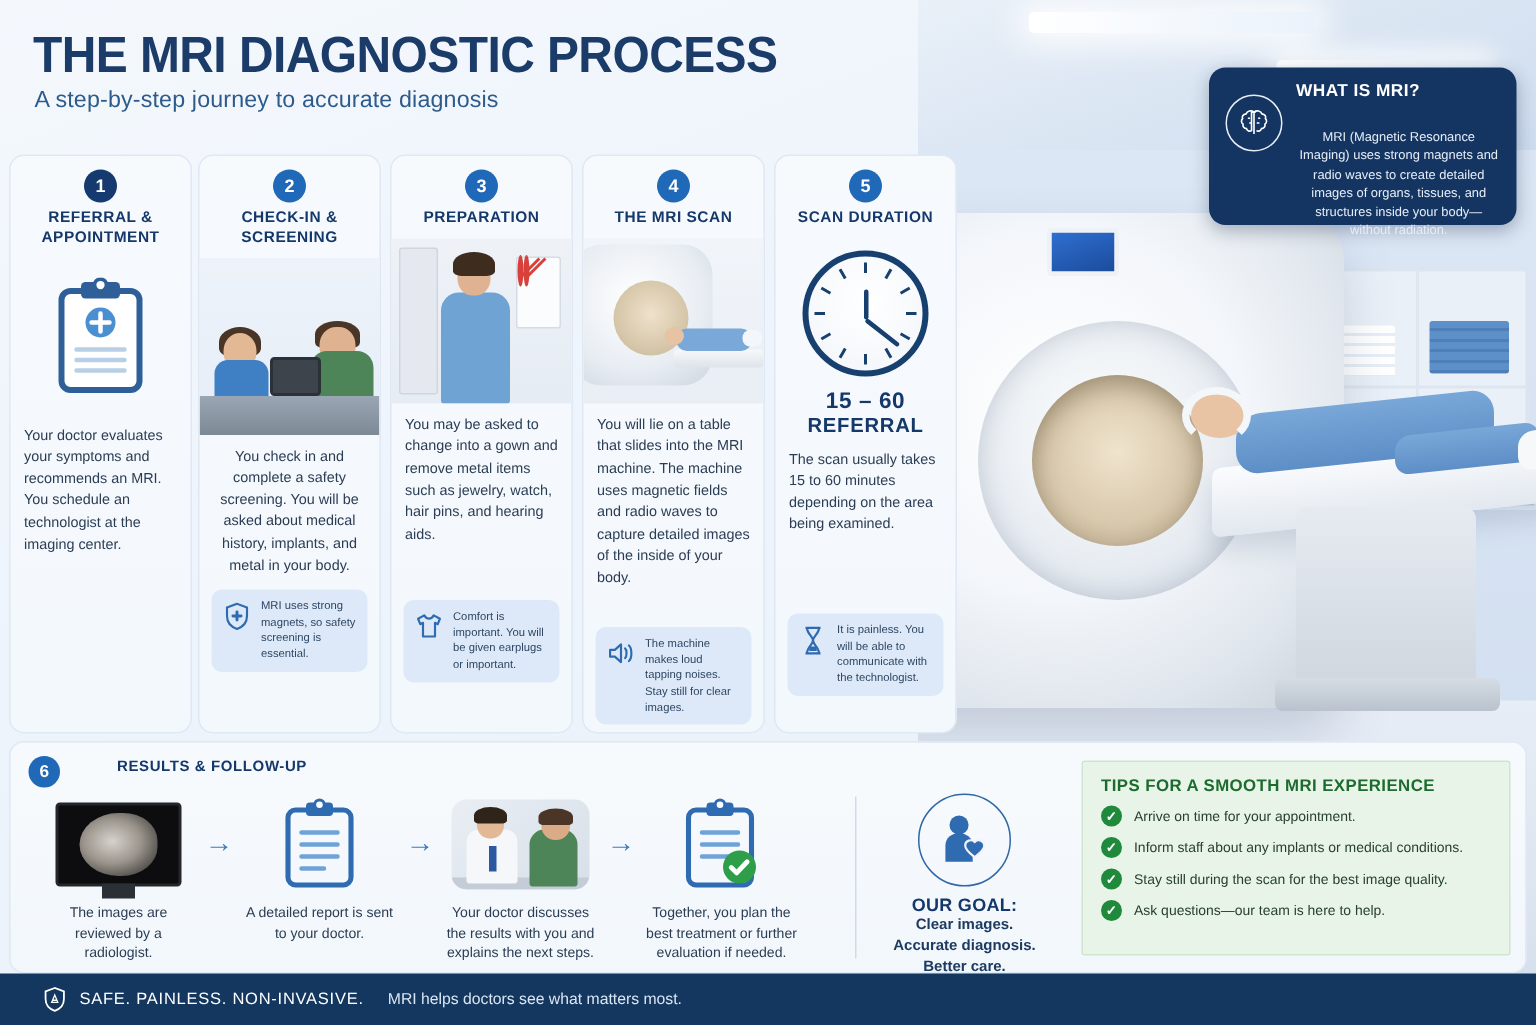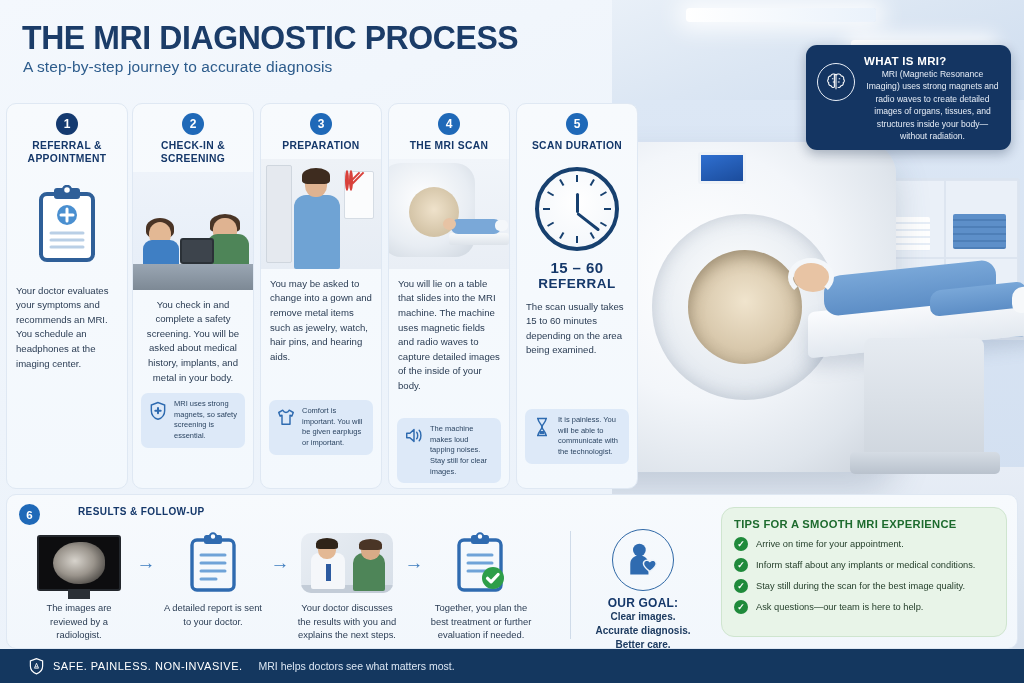--- a/index.html
+++ b/index.html
@@ -135,21 +135,21 @@
   
   .mri-box{
     position:absolute; left:806px; top:45px; width:205px; height:105px;
     background:#143562; border-radius:11px; color:#fff;
     display:flex; gap:8px; padding:10px 10px 8px 10px;
     box-shadow:0 4px 12px rgba(10,30,60,.30);
   }
   .mri-box .brain-wrap{ flex:0 0 40px; display:flex; align-items:flex-start; justify-content:center; padding-top:8px;}
   .brain-circle{ width:38px;height:38px;border:1.6px solid #e8eef7;border-radius:50%;
     display:flex;align-items:center;justify-content:center;}
-  .mri-box h3{ font-size:11.5px; font-weight:bold; letter-spacing:.3px; margin-bottom:1px;}
+  .mri-box h3{ font-size:11.5px; font-weight:bold; letter-spacing:.3px; margin-bottom:18px;}
   .mri-box p{ font-size:8.6px; line-height:1.45; color:#e6edf7;text-align:center;}
 
   
   .cards{ position:absolute; left:6px; top:103px; width:616px; height:386px; }
   .card{
     position:absolute; top:0; width:122px; height:386px;
     background:linear-gradient(180deg,#f7fafd 0%, #f3f8fd 100%);
     border:1px solid #dfe8f3; border-radius:10px;
     overflow:hidden;
   }
@@ -263,21 +263,21 @@
 
   .goal{ position:absolute; left:572px; top:34px; width:128px; text-align:center; }
   .goal .circ{ width:62px;height:62px;border-radius:50%;border:1.4px solid #2f68a6;
     margin:0 auto; display:flex;align-items:center;justify-content:center;}
   .goal h5{ font-size:12px;font-weight:bold;color:#15386a;margin-top:5px;letter-spacing:.2px;}
   .goal p{ font-size:10px;line-height:1.42;color:#1d3b60;font-weight:bold;}
   .divider{ position:absolute; left:563px; top:36px; width:1px; height:108px; background:#cfdbe9; }
 
   .tips{
     position:absolute; left:714px; top:12px; width:286px; height:130px;
-    background:#e8f4e8; border:1px solid #cfe5cf; border-radius:13px; padding:10px 12px;
+    background:#e8f4e8; border:1px solid #cfe5cf; border-radius:2px; padding:10px 12px;
   }
   .tips h5{ font-size:11.2px;font-weight:bold;color:#1d6b2e;letter-spacing:.3px;margin-bottom:7px;}
   .tip-row{ display:flex;align-items:center;gap:8px;margin-bottom:7px; }
   .check{ flex:0 0 14px;width:14px;height:14px;border-radius:50%;background:#1f8a3b;
     color:#fff;font-size:9px;display:flex;align-items:center;justify-content:center;font-weight:bold;}
   .tip-row span.t{ font-size:9.3px;color:#26402c;line-height:1.3; }
 
   
   .footer{
     position:absolute; left:0; bottom:0; width:1024px; height:34px;
@@ -359,21 +359,21 @@
           <rect x="5" y="9" width="52" height="66" rx="6" fill="#ffffff" stroke="#2f5f98" stroke-width="4"></rect>
           <rect x="18" y="3" width="26" height="11" rx="3" fill="#2f5f98"></rect>
           <circle cx="31" cy="5" r="4" fill="#ffffff" stroke="#2f5f98" stroke-width="2.5"></circle>
           <circle cx="31" cy="30" r="10" fill="#4a8fd0"></circle>
           <path d="M31 24v12M25 30h12" stroke="#ffffff" stroke-width="3" stroke-linecap="round"></path>
           <g stroke="#b9cfe6" stroke-width="3" stroke-linecap="round">
             <path d="M15 48h32M15 55h32M15 62h32"></path>
           </g>
         </svg>
       </div>
-      <div class="body-text">Your doctor evaluates your symptoms and recommends an MRI. You schedule an headphones at the imaging center.</div>
+      <div class="body-text">Your doctor evaluates your symptoms and recommends an MRI. You schedule an technologist at the imaging center.</div>
     </div>
 
     <div class="card c2">
       <div class="badge">2</div>
       <h4>CHECK-IN &amp; SCREENING</h4>
       <div class="art art2">
         <span class="a2-nurse-hair"></span>
           <span class="a2-nurse-h"></span>
           <span class="a2-nurse-b"></span>
         <span class="a2-man-hair"></span>

